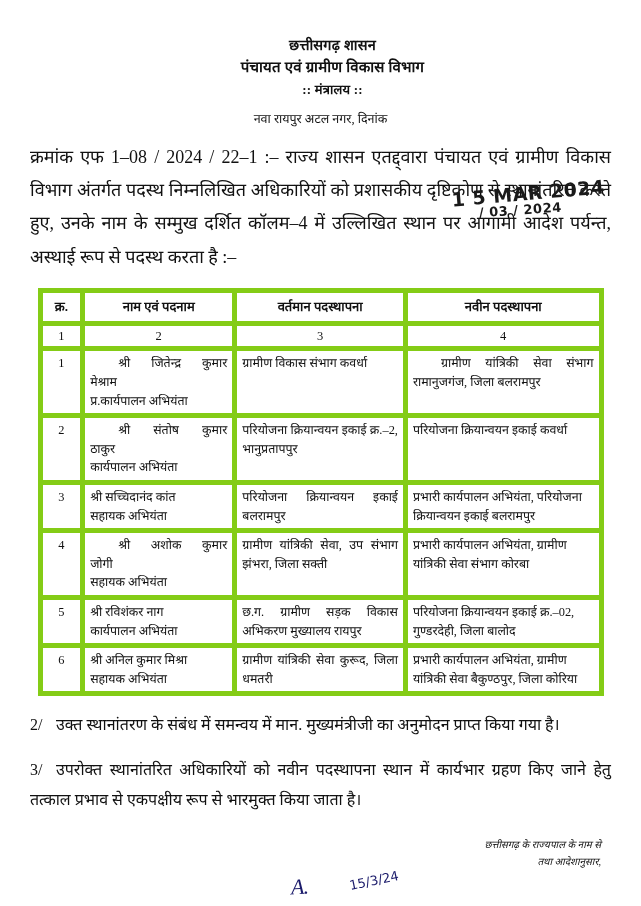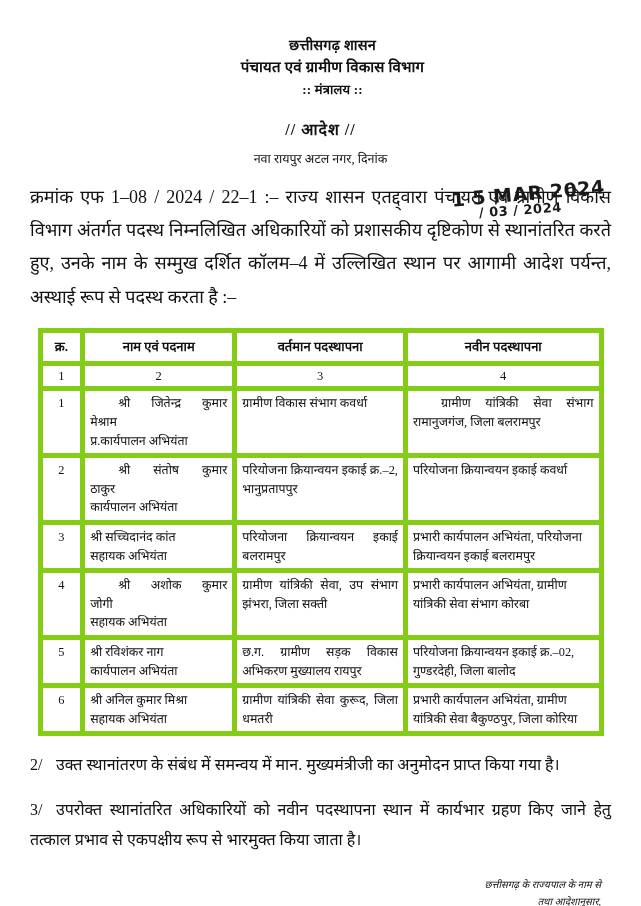--- a/index.html
+++ b/index.html
@@ -176,21 +176,20 @@
 <body>
 
 <div class="page">
 
   <div class="header">
     <div class="h-govt">छत्तीसगढ़ शासन</div>
     <div class="h-dept">पंचायत एवं ग्रामीण विकास विभाग</div>
     <div class="h-ministry">:: मंत्रालय ::</div>
   </div>
 
-  <div class="order-title">// आदेश //</div>
 
   <div class="datestamp">
     <span>1 5 MAR 2024</span>
     <span class="ds-sub">/ 03 / 2024</span>
   </div>
 
   <div class="place-line">नवा रायपुर अटल नगर, दिनांक</div>
 
   <div class="body-text">क्रमांक एफ 1–08 / 2024 / 22–1 :– राज्य शासन एतद्द्वारा पंचायत एवं ग्रामीण विकास विभाग अंतर्गत पदस्थ निम्नलिखित अधिकारियों को प्रशासकीय दृष्टिकोण से स्थानांतरित करते हुए, उनके नाम के सम्मुख दर्शित कॉलम–4 में उल्लिखित स्थान पर आगामी आदेश पर्यन्त, अस्थाई रूप से पदस्थ करता है :–</div>
 

